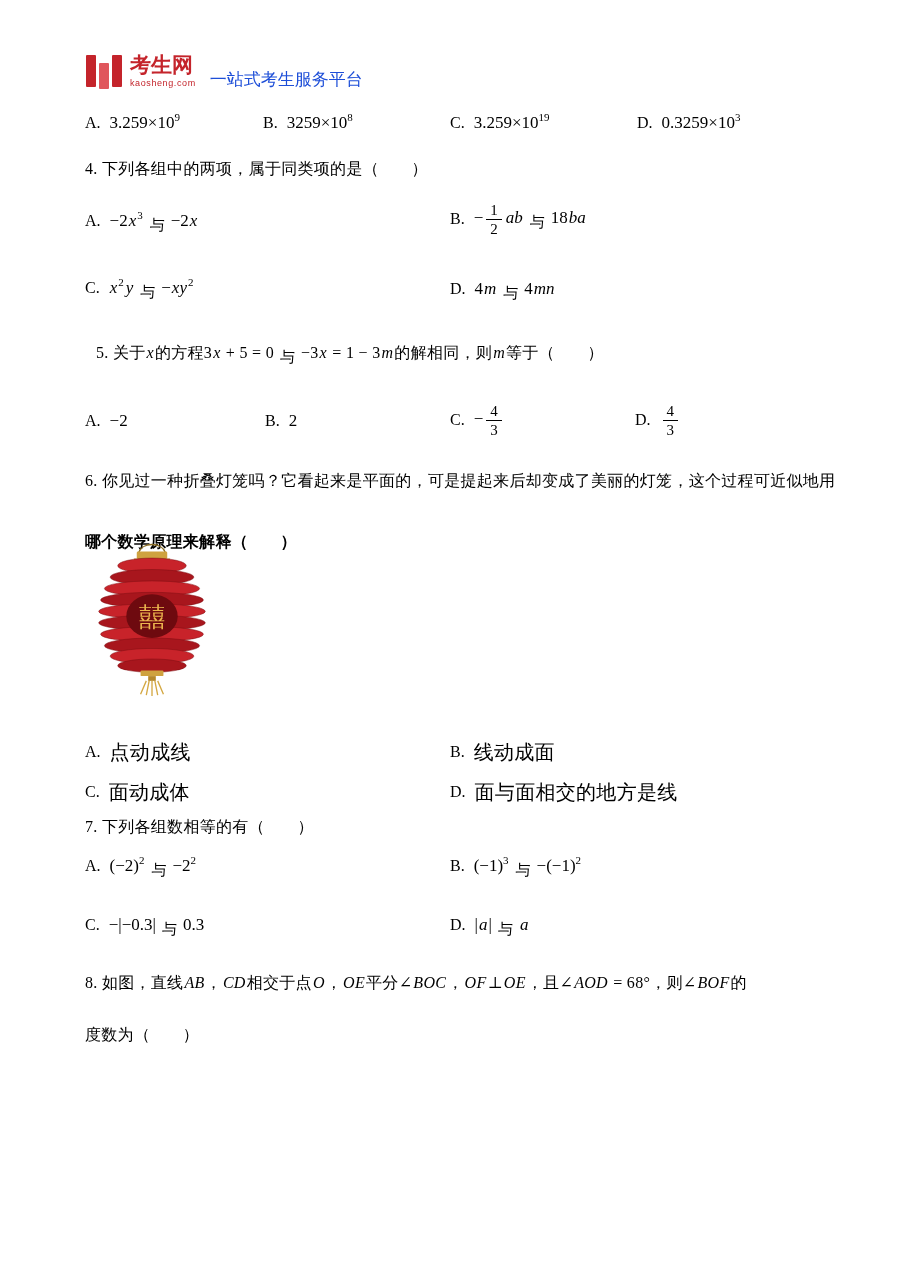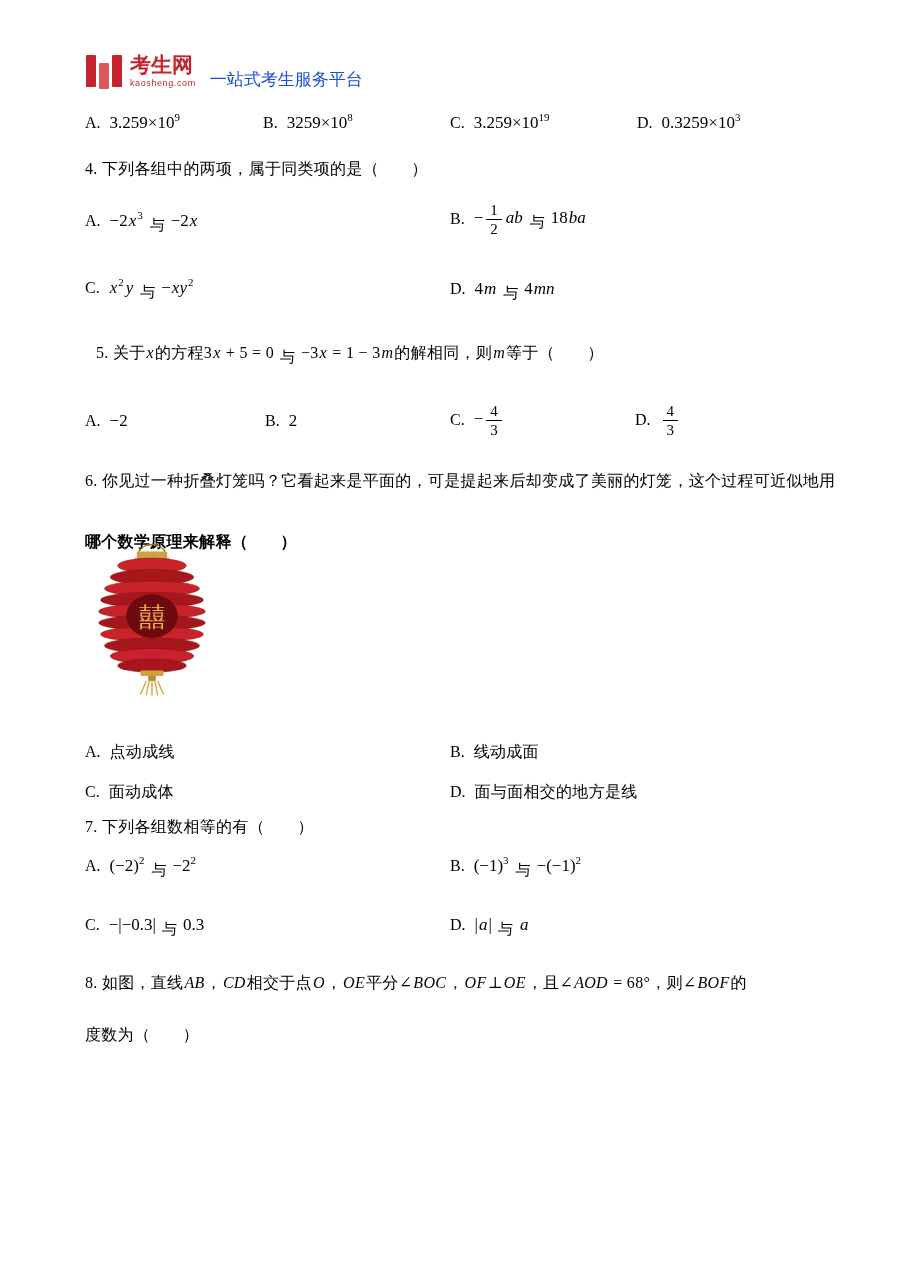--- a/index.html
+++ b/index.html
@@ -17,21 +17,21 @@
                color:#c4242b;letter-spacing:0.6px;margin-top:2px;}
   .tagline{font-size:17px;color:#1d4ed8;margin-left:14px;margin-top:14px;
            font-family:"Liberation Sans","DejaVu Sans",sans-serif;}
 
   
   .stem{position:absolute;font-size:16px;white-space:nowrap;letter-spacing:0.3px;line-height:1.35;}
 
   
   .opt{position:absolute;display:flex;align-items:center;white-space:nowrap;}
   .opt-label{font-size:16px;margin-right:9px;}
-  .opt-text{font-size:16px;letter-spacing:0.3px;}
+  .opt-text{font-size:20px;letter-spacing:0.3px;}
 
   
   .math{font-size:17px;display:inline-block;white-space:nowrap;}
   .math .mt{font-family:"Liberation Serif","DejaVu Serif",serif;}
   .math .mv{font-style:italic;margin:0 1px;}
   .math .ms{position:relative;top:-7px;font-size:11px;margin-right:1px;}
   .math .ml{position:relative;top:4px;margin:0 6px;font-size:15px;letter-spacing:0;}
   .mfrac{display:inline-block;vertical-align:middle;text-align:center;margin:0 3px;}
   .mfrac .num{display:block;font-size:15px;line-height:1.2;padding:0 4px;border-bottom:1px solid #000;}
   .mfrac .den{display:block;font-size:15px;line-height:1.2;padding:0 4px;}

